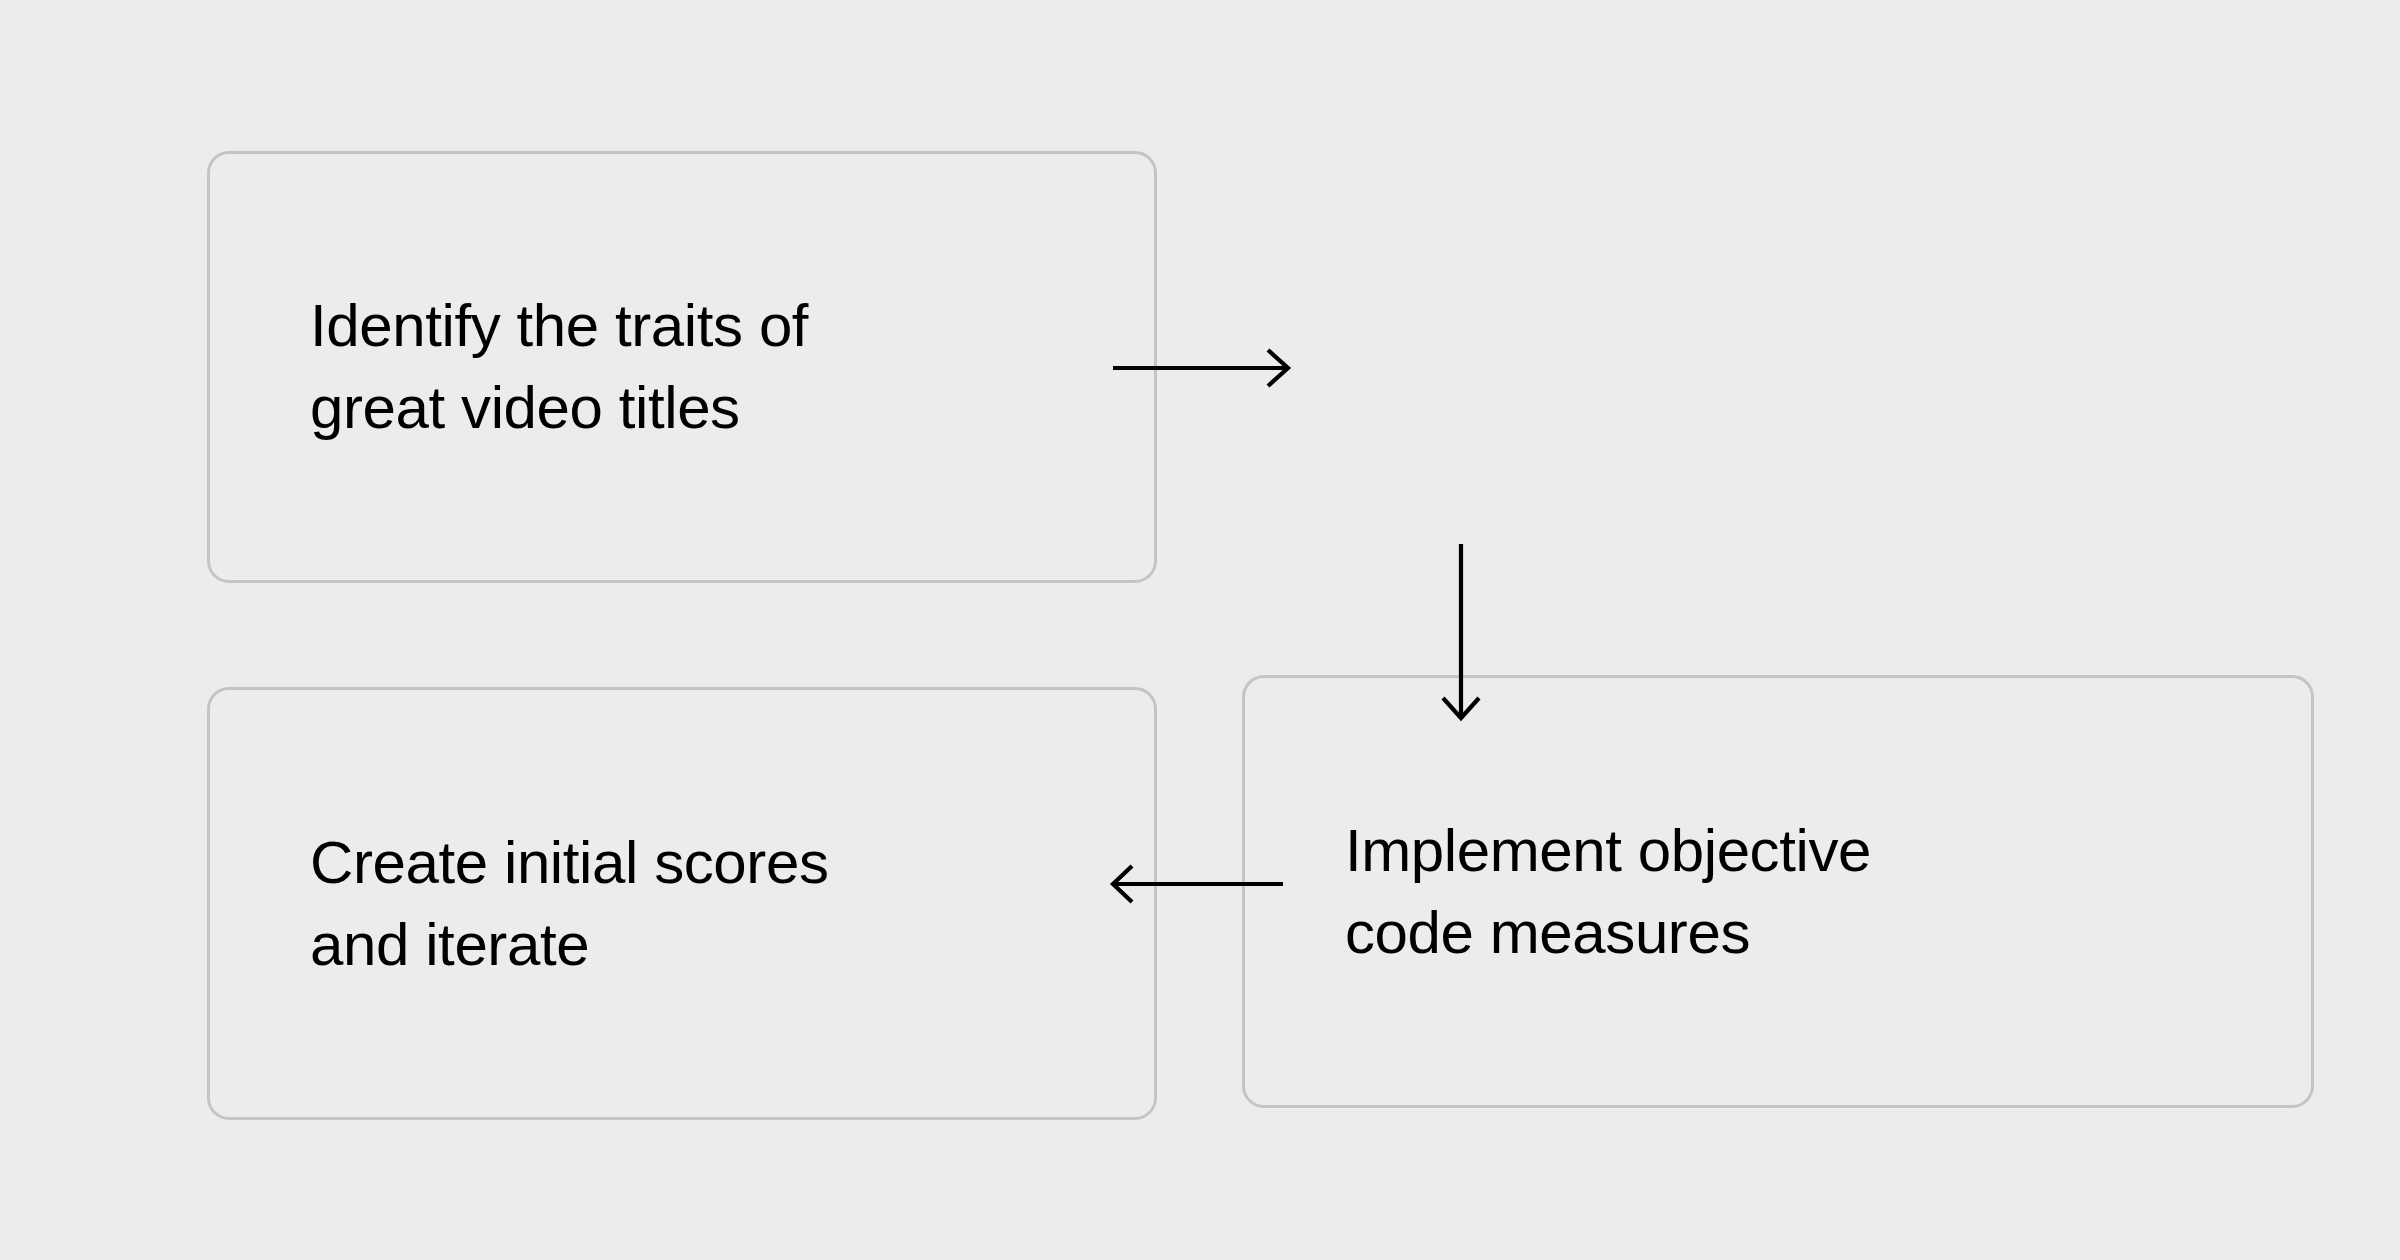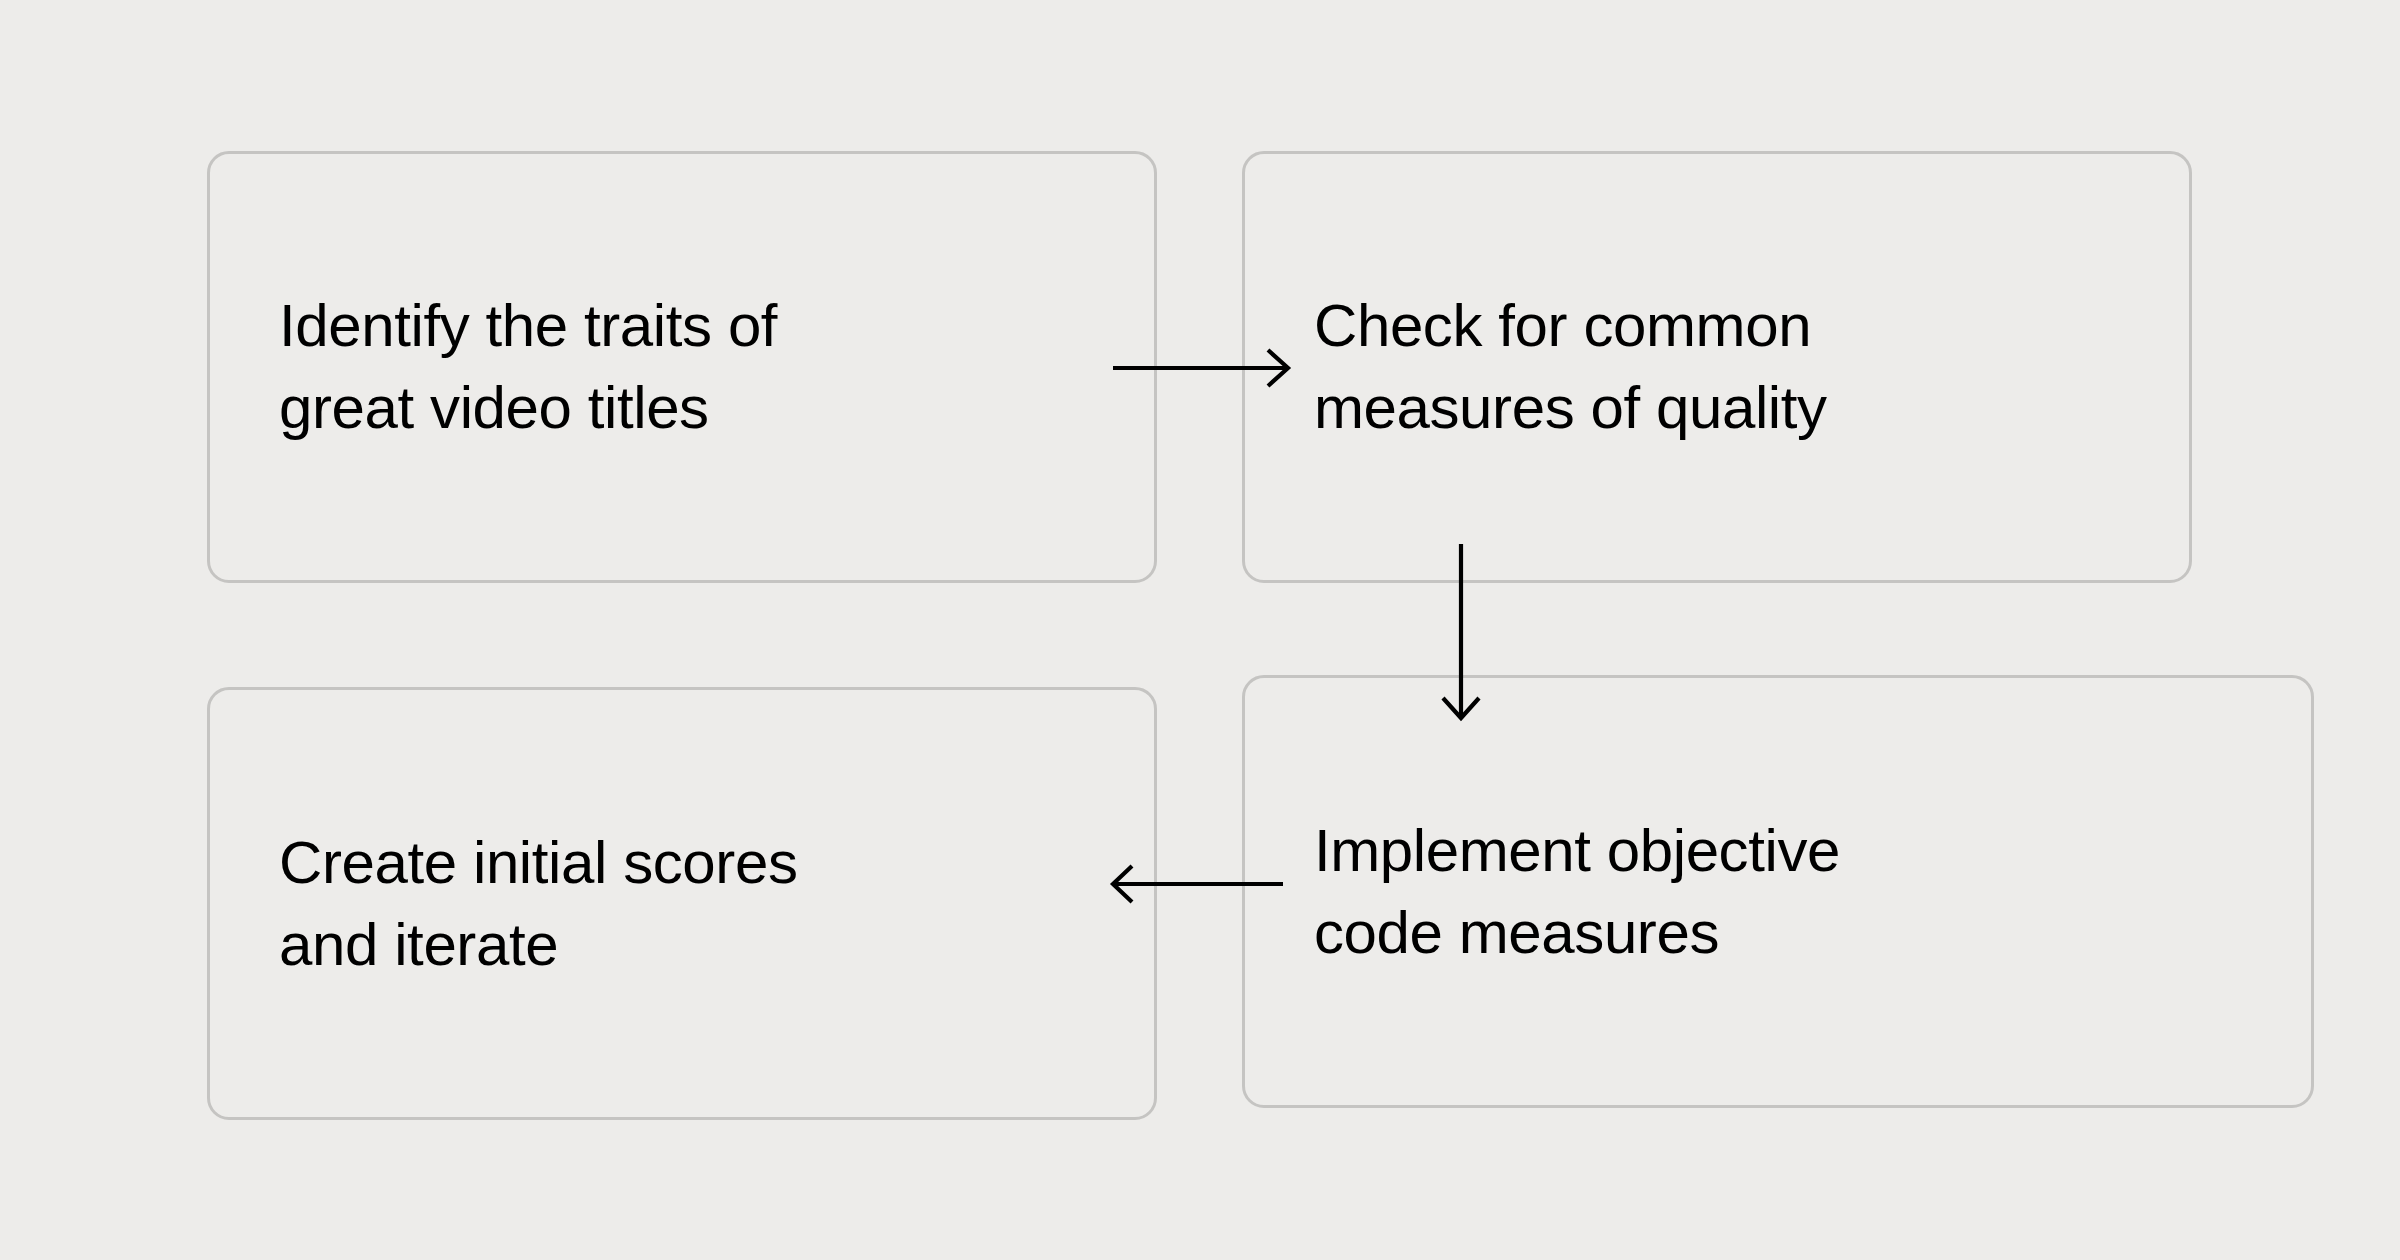--- a/index.html
+++ b/index.html
@@ -25,21 +25,21 @@
   
   .node-box {
     position: absolute;
     box-sizing: border-box;
     background: #edecea;
     border: 3px solid #c5c4c2;
     border-radius: 22px;
     display: flex;
     align-items: center;
     justify-content: flex-start;
-    padding: 0 72px 0 69px;
+    padding: 0 72px 0 100px;
     z-index: 1;
   }
 
   .node-label {
     font-family: "Liberation Sans", sans-serif;
     font-size: 60px;
     font-weight: 400;
     line-height: 82px;
     letter-spacing: -0.4px;
     color: #000000;
@@ -83,24 +83,20 @@
 </head>
 <body>
 
 <div id="diagram-root">
 
   <div class="node-box" id="node-1">
     <div class="node-label">Identify the traits of
 great video titles</div>
   </div>
 
-  <div class="node-box" id="node-2">
-    <div class="node-label">Check for common
-measures of quality</div>
-  </div>
 
   <div class="node-box" id="node-3">
     <div class="node-label">Create initial scores
 and iterate</div>
   </div>
 
   <div class="node-box" id="node-4">
     <div class="node-label">Implement objective
 code measures</div>
   </div>

